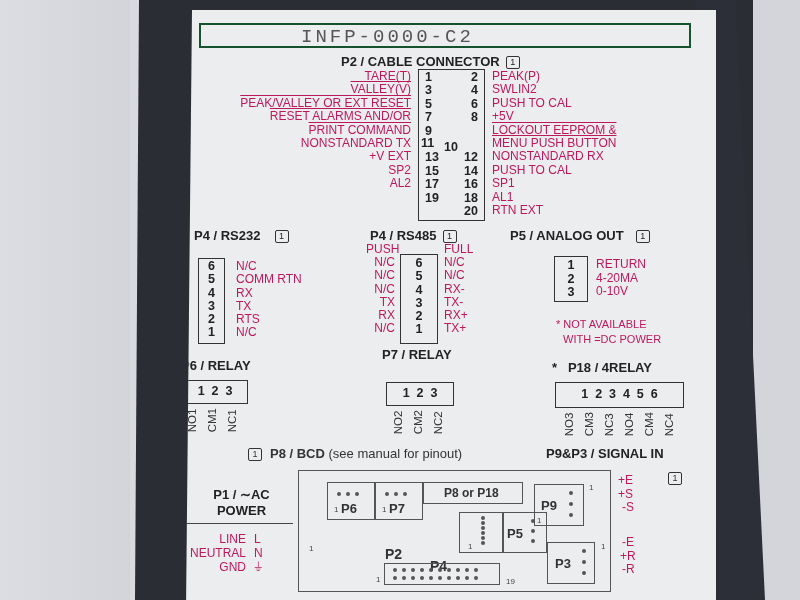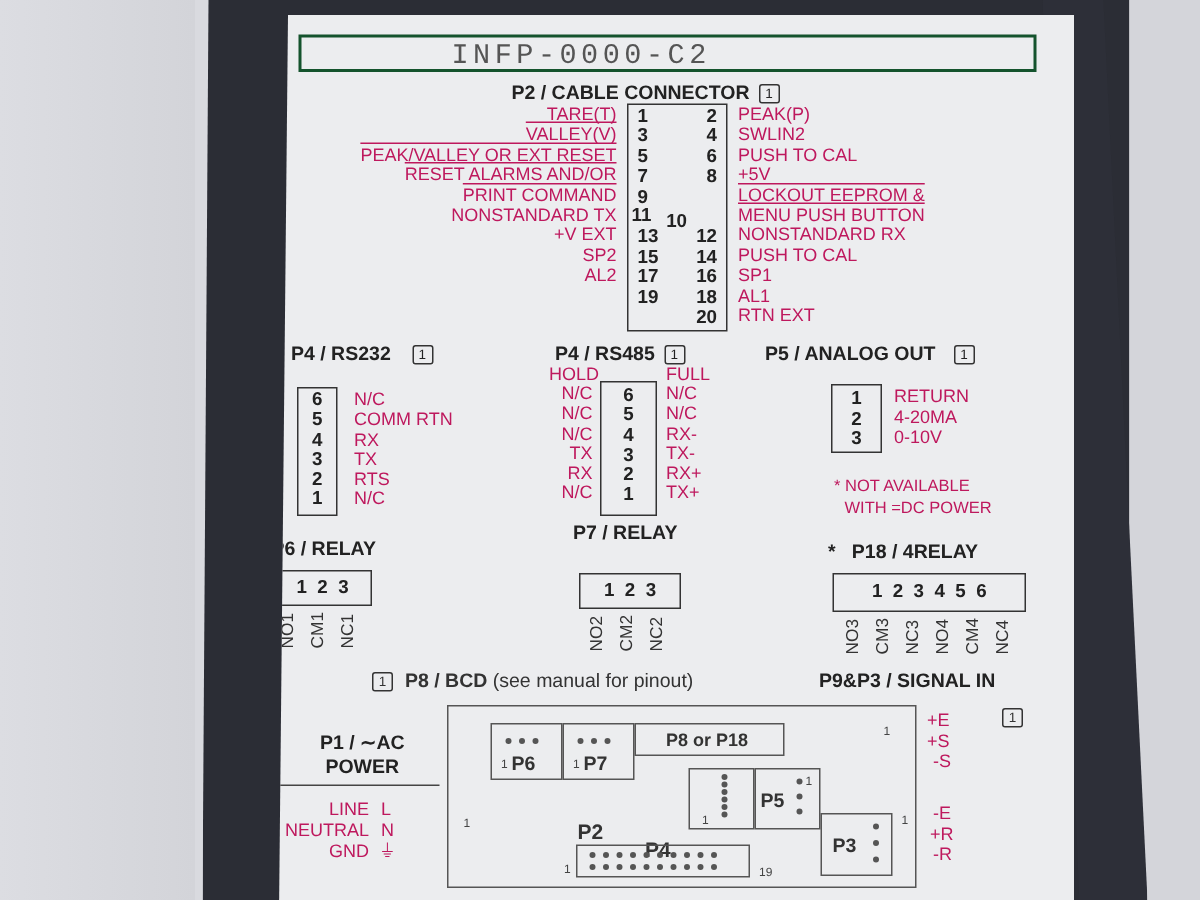--- a/index.html
+++ b/index.html
@@ -120,21 +120,21 @@
     <span>COMM RTN</span>
     <span>RX</span>
     <span>TX</span>
     <span>RTS</span>
     <span>N/C</span>
   </div>
 
   <div class="abs hdr" style="left:184px;top:218px;">
     <span>P4 / RS485</span><span class="note-ico">1</span>
   </div>
-  <div class="abs t" style="left:180px;top:233px;">HOLD</div>
+  <div class="abs t" style="left:180px;top:233px;">PUSH</div>
   <div class="abs t" style="left:258px;top:233px;">FULL</div>
   <div class="abs col t right" style="left:175px;top:246px;width:34px;line-height:13.3px;">
     <span>N/C</span>
     <span>N/C</span>
     <span>N/C</span>
     <span>TX</span>
     <span>RX</span>
     <span>N/C</span>
   </div>
   <div class="abs box col b" style="left:214px;top:244px;width:38px;height:90px;align-items:center;line-height:13.3px;padding-top:2px;">
@@ -244,20 +244,28 @@
           <i class="pin-dot"></i>
           <i class="pin-dot"></i>
           <i class="pin-dot"></i>
         </div>
       <span class="sm" style="left:6px;top:22px;">1</span>
       <span class="lay-lbl" style="left:13px;top:18px;">P7</span>
     </div>
     <div class="lay" style="left:124px;top:11px;width:100px;height:22px;">
       <span class="lay-lbl" style="left:20px;top:3px;font-size:12px;">P8 or P18</span>
     </div>
+    <div class="lay" style="left:235px;top:13px;width:50px;height:42px;">
+      <span class="lay-lbl" style="left:6px;top:13px;">P9</span>
+      <div class="abs col" style="left:34px;top:6px;gap:7px;">
+          <i class="pin-dot"></i>
+          <i class="pin-dot"></i>
+          <i class="pin-dot"></i>
+        </div>
+    </div>
     <span class="sm" style="left:290px;top:12px;">1</span>
     <div class="lay" style="left:160px;top:41px;width:44px;height:41px;">
       <div class="abs col" style="left:21px;top:3px;gap:1px;">
           <i class="pin-dot"></i>
           <i class="pin-dot"></i>
           <i class="pin-dot"></i>
           <i class="pin-dot"></i>
           <i class="pin-dot"></i>
           <i class="pin-dot"></i>
         </div>

